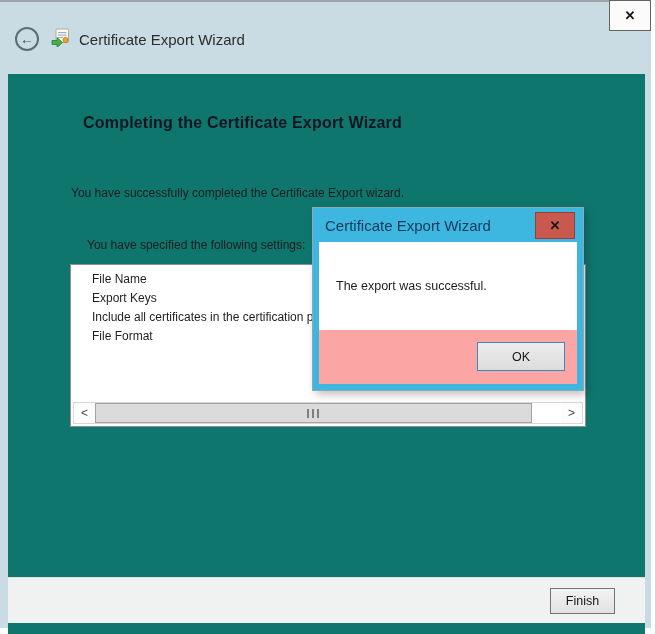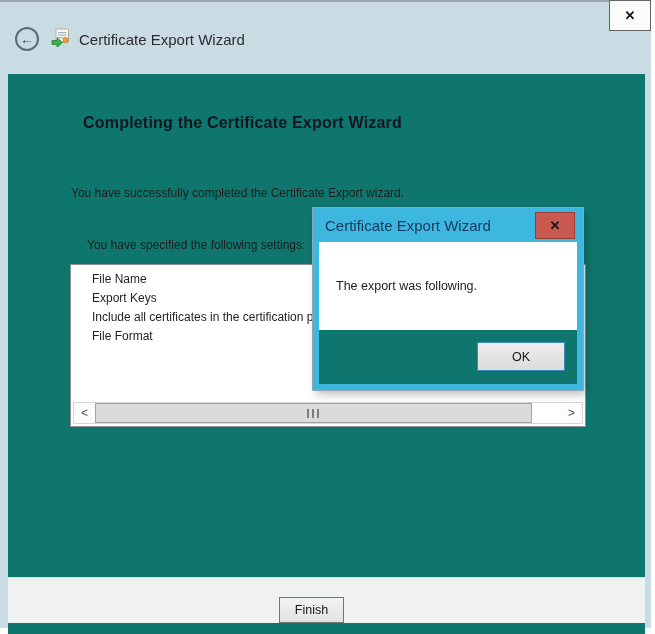--- a/index.html
+++ b/index.html
@@ -56,21 +56,21 @@
   }
   .hscroll-thumb {
     flex:0 0 86%; background:#dbdbdb; border:1px solid #a3a3a3;
     display:flex; align-items:center; justify-content:center; gap:3px;
   }
   .grip-bar { width:2px; height:9px; background:#7f7f7f; }
   .hscroll-gap { flex:1; background:#fff; }
   .footer {
     position:absolute; left:8px; top:575px; width:637px; height:46px;
     background:#f0f2f2; border-top:1px solid #dce0e2;
-    display:flex; align-items:center; justify-content:flex-end; gap:27px; padding-right:30px;flex-direction:column;
+    display:flex; align-items:center; justify-content:flex-end; gap:27px; padding-right:30px;
   }
   .btn {
     width:65px; height:26px; font-family:"Liberation Sans", sans-serif;
     font-size:12.5px; color:#151515;
     background:linear-gradient(#f3f3f3,#e2e2e2); border:1px solid #747474;
   }
   
   .popup {
     position:absolute; left:313px; top:208px; width:270px; z-index:20;
     background:#3db6e0; padding:0 6px 6px 6px;
@@ -81,21 +81,21 @@
   .popup-close {
     width:40px; height:27px; margin-right:2px; flex:0 0 auto;
     background:#c9594e; border:1px solid #993d35;
     display:flex; align-items:center; justify-content:center;
     font-size:13px; font-weight:bold; color:#151515;
   }
   .popup-body {
     background:#fff; height:88px; display:flex; align-items:center;
     padding-left:17px; font-size:12.5px; color:#1c1c1c;
   }
-  .popup-footer { position:relative; background:#0f766e; height:54px; }
+  .popup-footer { position:relative; background:#fca5a5; height:54px; }
   .ok-btn {
     position:absolute; right:12px; top:12px; width:88px; height:29px;
     background:linear-gradient(#ededed,#dcdcdc); border:1px solid #3b8bc0;
     font-family:"Liberation Sans", sans-serif; font-size:12.5px; color:#151515;
   }
 </style>
 </head>
 <body>
 
 <div class="stage">
@@ -149,19 +149,19 @@
     <div class="footer">
       <button class="btn">Finish</button>
     </div>
   </div>
 
   <div class="popup">
     <div class="popup-titlebar">
       <span class="popup-title">Certificate Export Wizard</span>
       <div class="popup-close">✕</div>
     </div>
-    <div class="popup-body">The export was following.</div>
+    <div class="popup-body">The export was successful.</div>
     <div class="popup-footer">
       <button class="ok-btn">OK</button>
     </div>
   </div>
 
 </div>
 
 </body></html>

